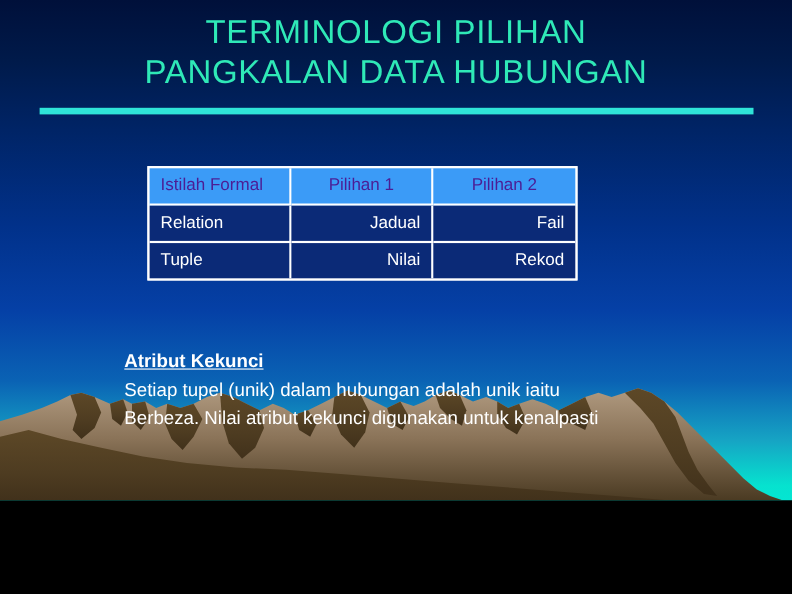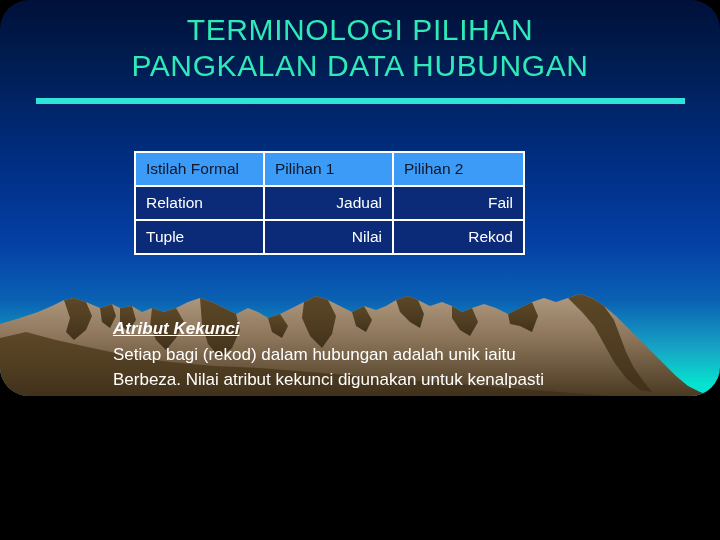--- a/index.html
+++ b/index.html
@@ -4,34 +4,33 @@
 <title>Terminologi Pilihan Pangkalan Data Hubungan</title>
 <style>
   html, body {
     margin: 0;
     padding: 0;
     background: #000;
   }
   #slide {
     position: relative;
     width: 720px;
-    height: 396px;
+    height: 455px;
     overflow: hidden;
     font-family: "Liberation Sans", sans-serif;
     background: linear-gradient(to bottom,
         #00103a 0%,
         #001a4a 12%,
         #002466 26%,
         #01318a 45%,
         #0540a6 62%,
         #0a62b4 76%,
         #16a4c4 88%,
         #06e2cf 97%,
         #04e6d2 100%);
-    border-radius: 29px;
   }
 
   
   #scene {
     position: absolute;
     left: 0;
     bottom: 0;
     width: 720px;
     height: 110px;
     pointer-events: none;
@@ -86,25 +85,25 @@
     vertical-align: middle;
     overflow: hidden;
     white-space: nowrap;
   }
   #term-table th:last-child,
   #term-table td:last-child { border-right: 0; }
   #term-table tr:last-child td { border-bottom: 0; }
 
   #term-table thead th {
     background: #3b9bf7;
-    color: #0f172a;
+    color: #4c1d95;
   }
   #term-table thead th.col0 { text-align: left; }
   #term-table thead th.col1,
-  #term-table thead th.col2 { text-align: left; margin-left: 38px; }
+  #term-table thead th.col2 { text-align: center; margin-left: 38px; }
 
   #term-table tbody td {
     background: #0b2a77;
     color: #ffffff;
   }
   #term-table tbody td.col0 { text-align: left; }
   #term-table tbody td.col1,
   #term-table tbody td.col2 { text-align: right; }
 
   
@@ -112,21 +111,20 @@
     position: absolute;
     left: 113px;
     top: 316px;
     width: 560px;
     color: #ffffff;
     font-size: 17px;
     line-height: 25.5px;
   }
   #body-heading {
     font-weight: bold;
-    font-style: italic;
     text-decoration: underline;
     display: block;
   }
   #body-lines span {
     display: block;
   }
 </style>
 </head>
 <body>
 
@@ -204,18 +202,18 @@
         <td class="col0">Tuple</td>
         <td class="col1">Nilai</td>
         <td class="col2">Rekod</td>
       </tr>
     </tbody>
   </table>
 
   <div id="body-copy">
     <span id="body-heading">Atribut Kekunci</span>
     <div id="body-lines">
-      <span>Setiap bagi (rekod) dalam hubungan adalah unik iaitu</span>
+      <span>Setiap tupel (unik) dalam hubungan adalah unik iaitu</span>
       <span>Berbeza. Nilai atribut kekunci digunakan untuk kenalpasti</span>
     </div>
   </div>
 
 </div>
 
 </body></html>

